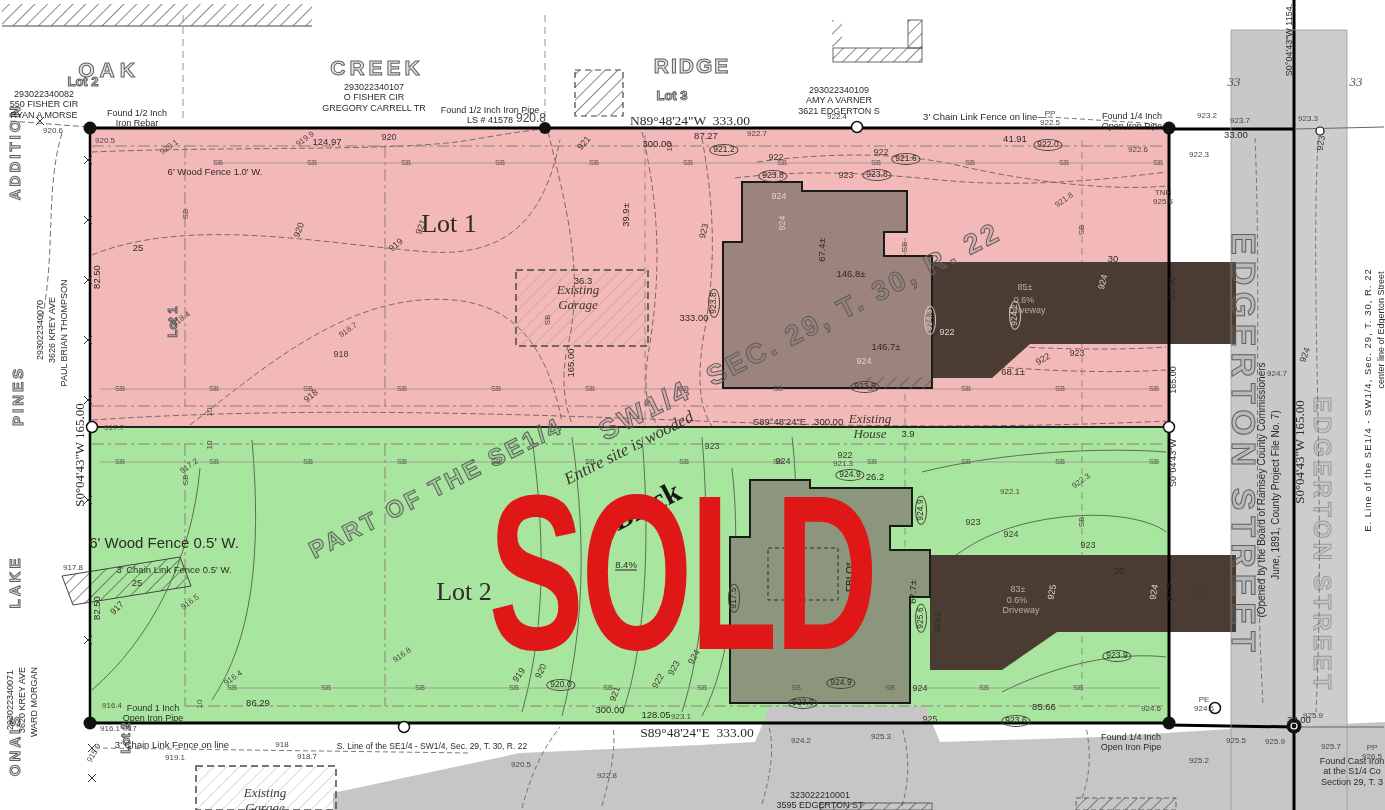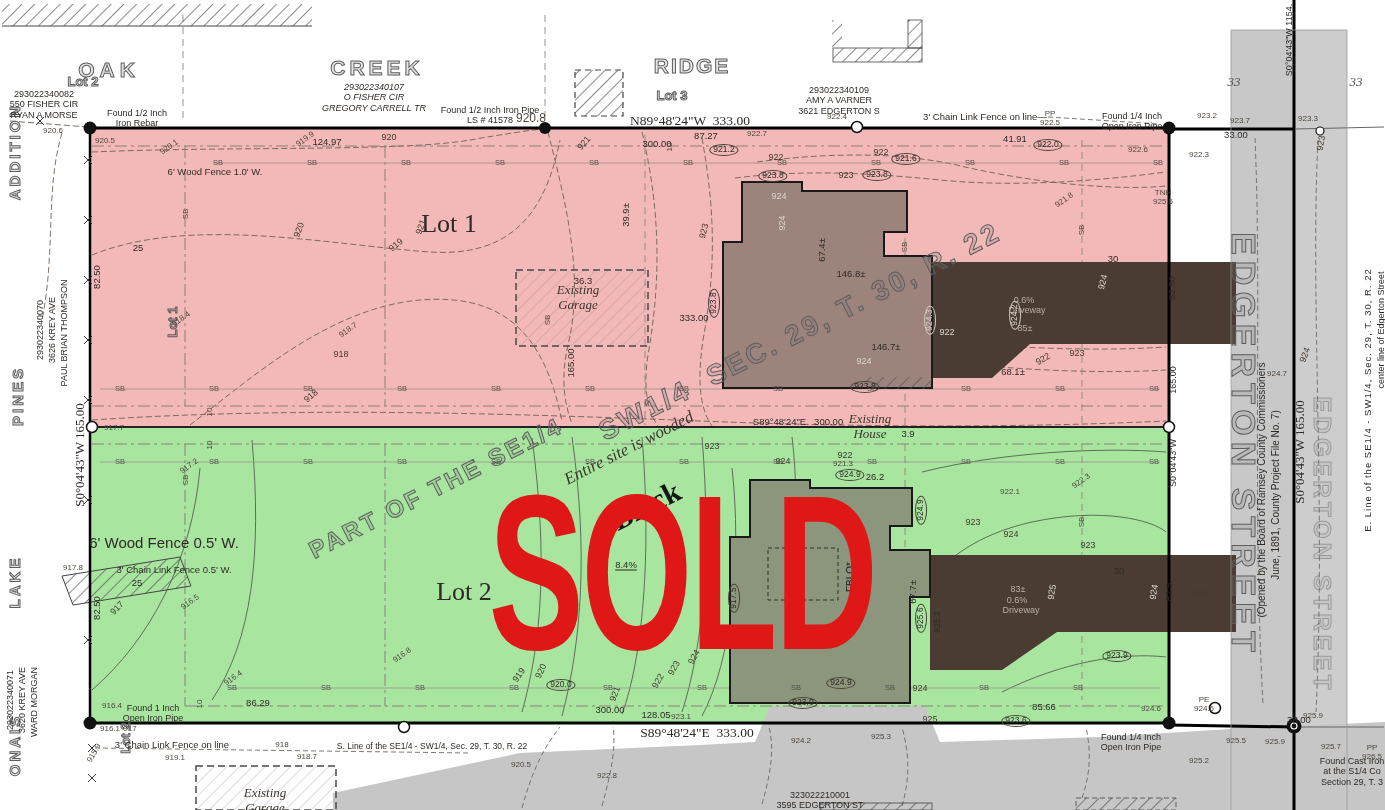--- a/index.html
+++ b/index.html
@@ -191,21 +191,21 @@
       <div class="lbl hollow" style="left: 692px; top: 66px; font-size: 21px; letter-spacing: 2px; transform: translate(-50%, -50%);">RIDGE</div>
       <div class="lbl hollow" style="left: 83px; top: 82px; font-size: 13px; transform: translate(-50%, -50%);">Lot 2</div>
       <div class="lbl hollow" style="left: 672px; top: 96px; font-size: 13px; transform: translate(-50%, -50%);">Lot 3</div>
       <div class="lbl hollow" style="left: 15px; top: 152px; font-size: 15px; letter-spacing: 3px; transform: translate(-50%, -50%) rotate(-90deg);">ADDITION</div>
       <div class="lbl hollow" style="left: 18px; top: 396px; font-size: 15px; letter-spacing: 3px; transform: translate(-50%, -50%) rotate(-90deg);">PINES</div>
       <div class="lbl hollow" style="left: 15px; top: 582px; font-size: 15px; letter-spacing: 3px; transform: translate(-50%, -50%) rotate(-90deg);">LAKE</div>
       <div class="lbl hollow" style="left: 15px; top: 745px; font-size: 15px; letter-spacing: 3px; transform: translate(-50%, -50%) rotate(-90deg);">ONAIS</div>
       <div class="lbl dim" style="left: 44px; top: 105px; font-size: 9px; transform: translate(-50%, -50%);">293022340082
 550 FISHER CIR
 RYAN A MORSE</div>
-      <div class="lbl dim" style="left: 374px; top: 98px; font-size: 9px; transform: translate(-50%, -50%); font-style: italic;">293022340107
+      <div class="lbl dim" style="left: 374px; top: 98px; font-size: 9px; transform: translate(-50%, -50%);">293022340107
 O FISHER CIR
 GREGORY CARRELL TR</div>
       <div class="lbl dim" style="left: 839px; top: 101px; font-size: 9px; transform: translate(-50%, -50%);">293022340109
 AMY A VARNER
 3621 EDGERTON S</div>
       <div class="lbl dim" style="left: 820px; top: 800px; font-size: 9px; transform: translate(-50%, -50%);">323022210001
 3595 EDGERTON ST</div>
       <div class="lbl dim" style="left: 40px; top: 330px; font-size: 9px; transform: translate(-50%, -50%) rotate(-90deg);">293022340070</div>
       <div class="lbl dim" style="left: 52px; top: 330px; font-size: 9px; transform: translate(-50%, -50%) rotate(-90deg);">3626 KREY AVE</div>
       <div class="lbl dim" style="left: 64px; top: 333px; font-size: 9px; transform: translate(-50%, -50%) rotate(-90deg);">PAUL BRIAN THOMPSON</div>
@@ -276,21 +276,21 @@
       <div class="lbl dim" style="left: 138px; top: 248px; font-size: 9.5px; transform: translate(-50%, -50%);">25</div>
       <div class="lbl dim" style="left: 137px; top: 583px; font-size: 9.5px; transform: translate(-50%, -50%);">25</div>
       <div class="lbl dim" style="left: 97px; top: 277px; font-size: 9.5px; transform: translate(-50%, -50%) rotate(-90deg);">82.50</div>
       <div class="lbl dim" style="left: 97px; top: 608px; font-size: 9.5px; transform: translate(-50%, -50%) rotate(-90deg);">82.50</div>
       <div class="lbl dim" style="left: 1172px; top: 288px; font-size: 9.5px; transform: translate(-50%, -50%) rotate(-90deg);">82.50</div>
       <div class="lbl dim" style="left: 1169px; top: 592px; font-size: 9.5px; transform: translate(-50%, -50%) rotate(-90deg);">82.5</div>
       <div class="lbl dim" style="left: 626px; top: 215px; font-size: 9.5px; transform: translate(-50%, -50%) rotate(-90deg);">39.9±</div>
       <div class="lbl dim" style="left: 1113px; top: 259px; font-size: 9.5px; transform: translate(-50%, -50%);">30</div>
       <div class="lbl dim" style="left: 1119px; top: 571px; font-size: 9.5px; transform: translate(-50%, -50%);">30</div>
       <div class="lbl dim" style="left: 1013px; top: 372px; font-size: 9.5px; transform: translate(-50%, -50%);">68.1±</div>
-      <div class="lbl drv" style="left: 1025px; top: 287px; font-size: 9px; transform: translate(-50%, -50%); margin-top: 41px;">85±</div>
+      <div class="lbl drv" style="left: 1025px; top: 287px; font-size: 9px; transform: translate(-50%, -50%);">85±</div>
       <div class="lbl drv" style="left: 1024px; top: 300px; font-size: 9px; transform: translate(-50%, -50%);">0.6%</div>
       <div class="lbl drv" style="left: 1027px; top: 310px; font-size: 9px; transform: translate(-50%, -50%);">Driveway</div>
       <div class="lbl drv" style="left: 1018px; top: 589px; font-size: 9px; transform: translate(-50%, -50%);">83±</div>
       <div class="lbl drv" style="left: 1017px; top: 600px; font-size: 9px; transform: translate(-50%, -50%);">0.6%</div>
       <div class="lbl drv" style="left: 1021px; top: 610px; font-size: 9px; transform: translate(-50%, -50%);">Driveway</div>
       <div class="lbl dim" style="left: 1044px; top: 707px; font-size: 9.5px; transform: translate(-50%, -50%);">85.66</div>
       <div class="lbl dim" style="left: 258px; top: 703px; font-size: 9.5px; transform: translate(-50%, -50%);">86.29</div>
       <div class="lbl dim" style="left: 656px; top: 715px; font-size: 9.5px; transform: translate(-50%, -50%);">128.05</div>
       <div class="lbl dim" style="left: 610px; top: 710px; font-size: 9.5px; transform: translate(-50%, -50%);">300.00</div>
       <div class="lbl dim u" style="left: 626px; top: 565px; font-size: 9.5px; transform: translate(-50%, -50%);">8.4%</div>

